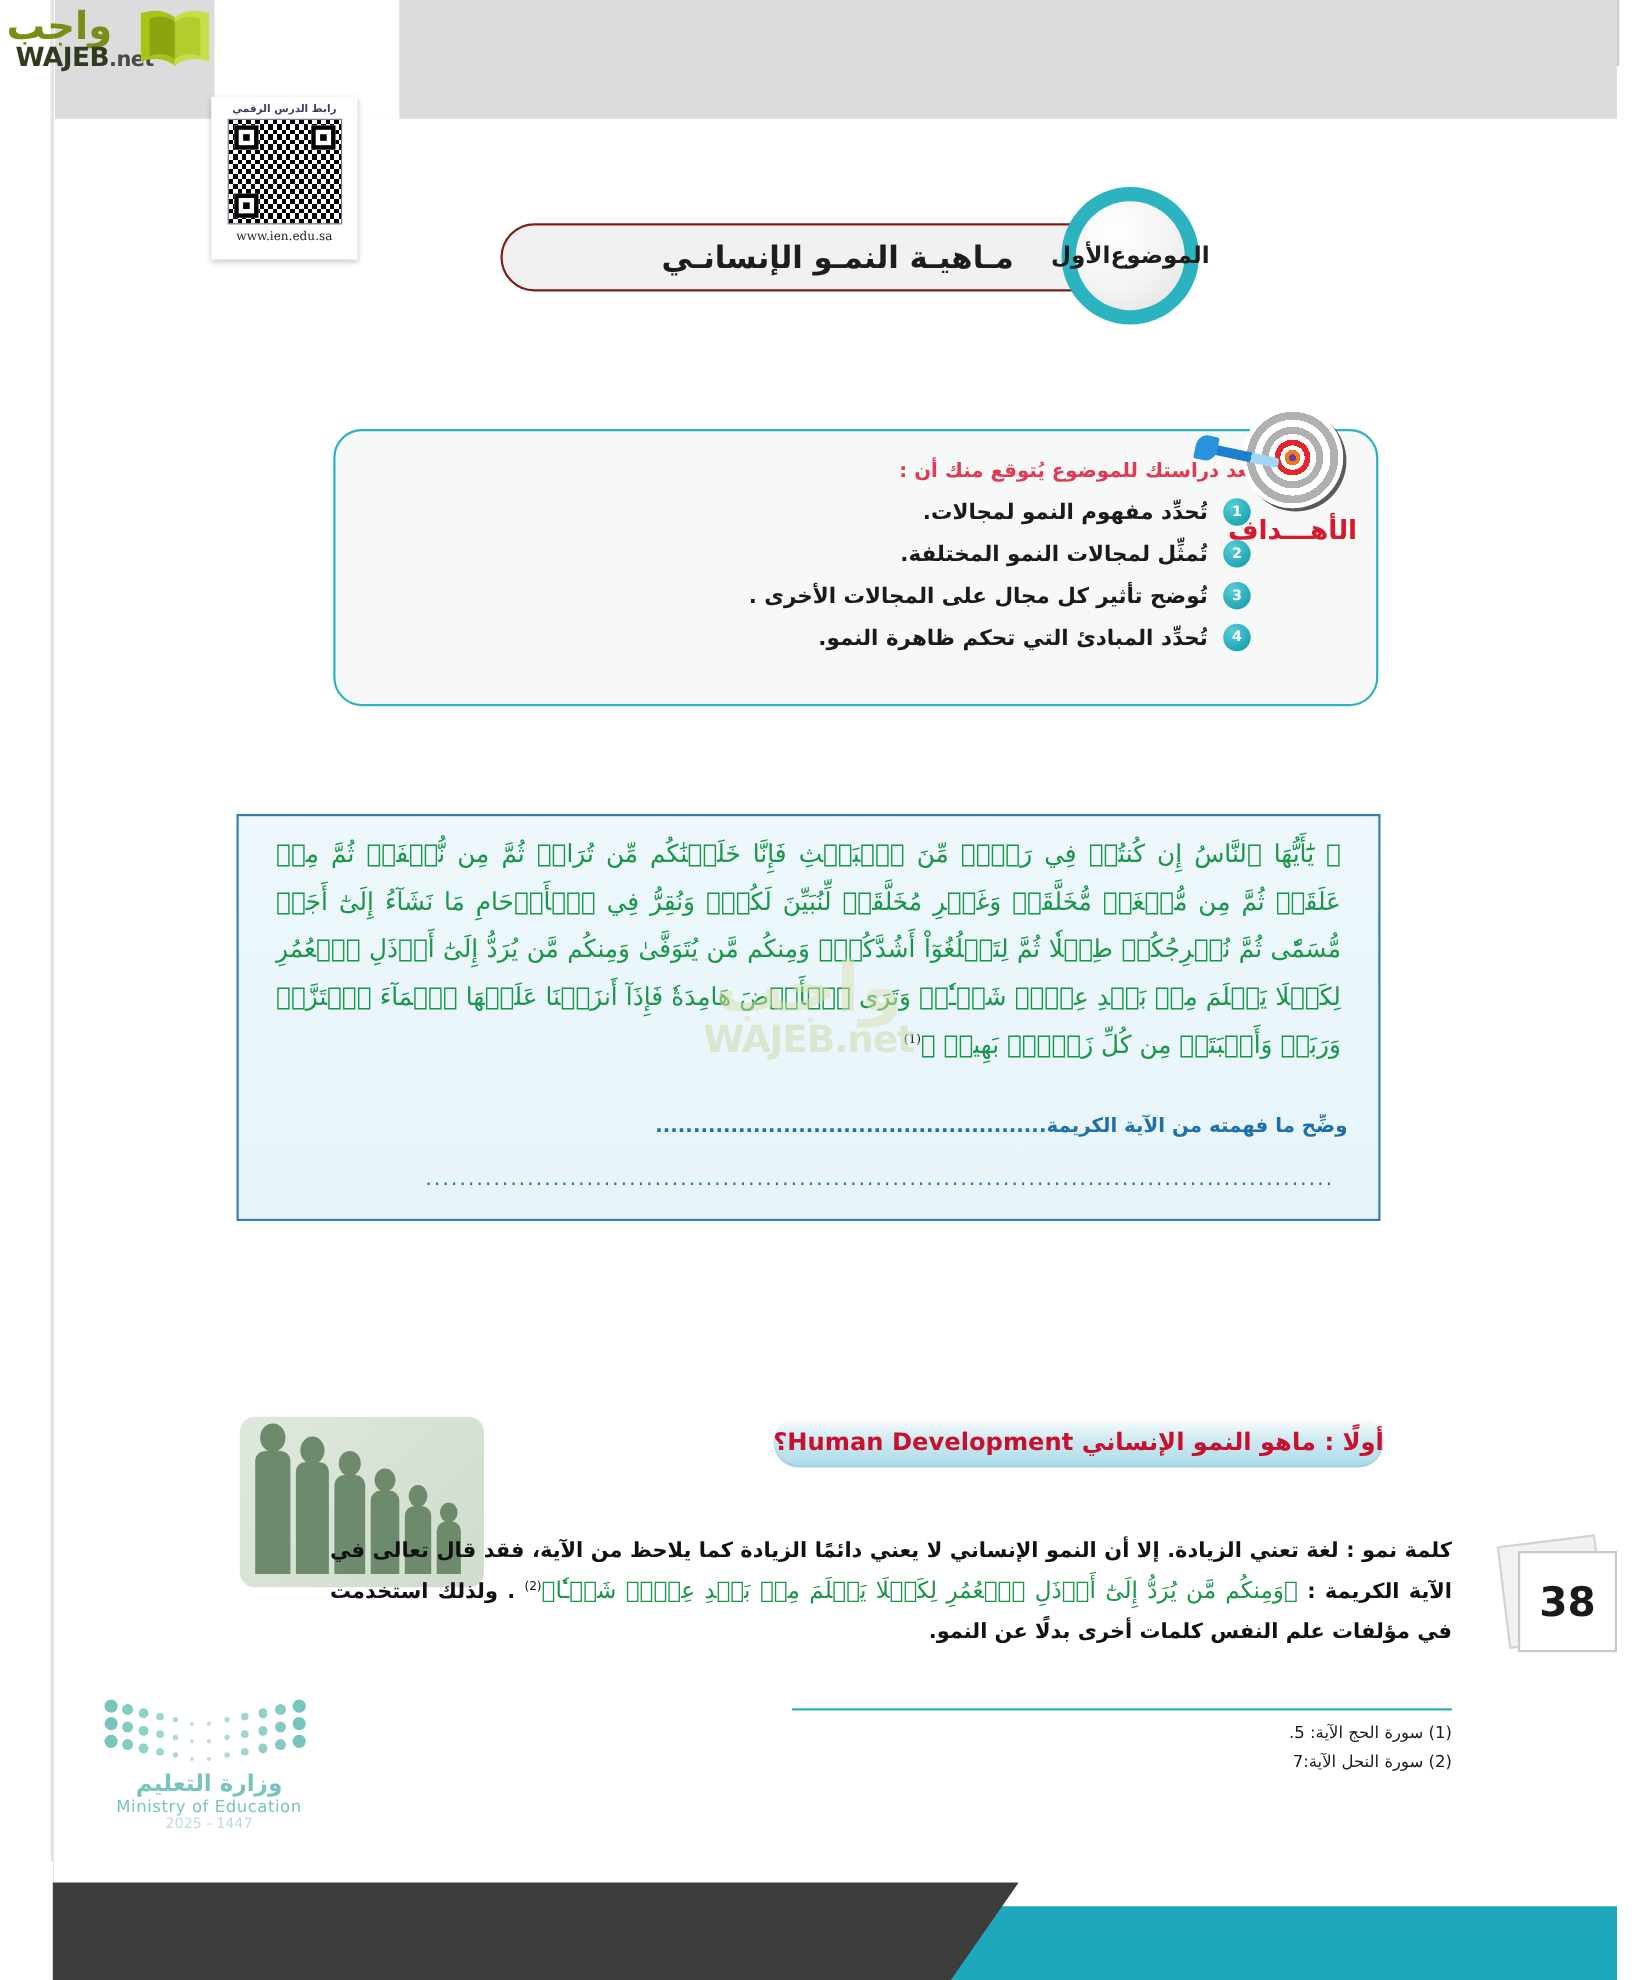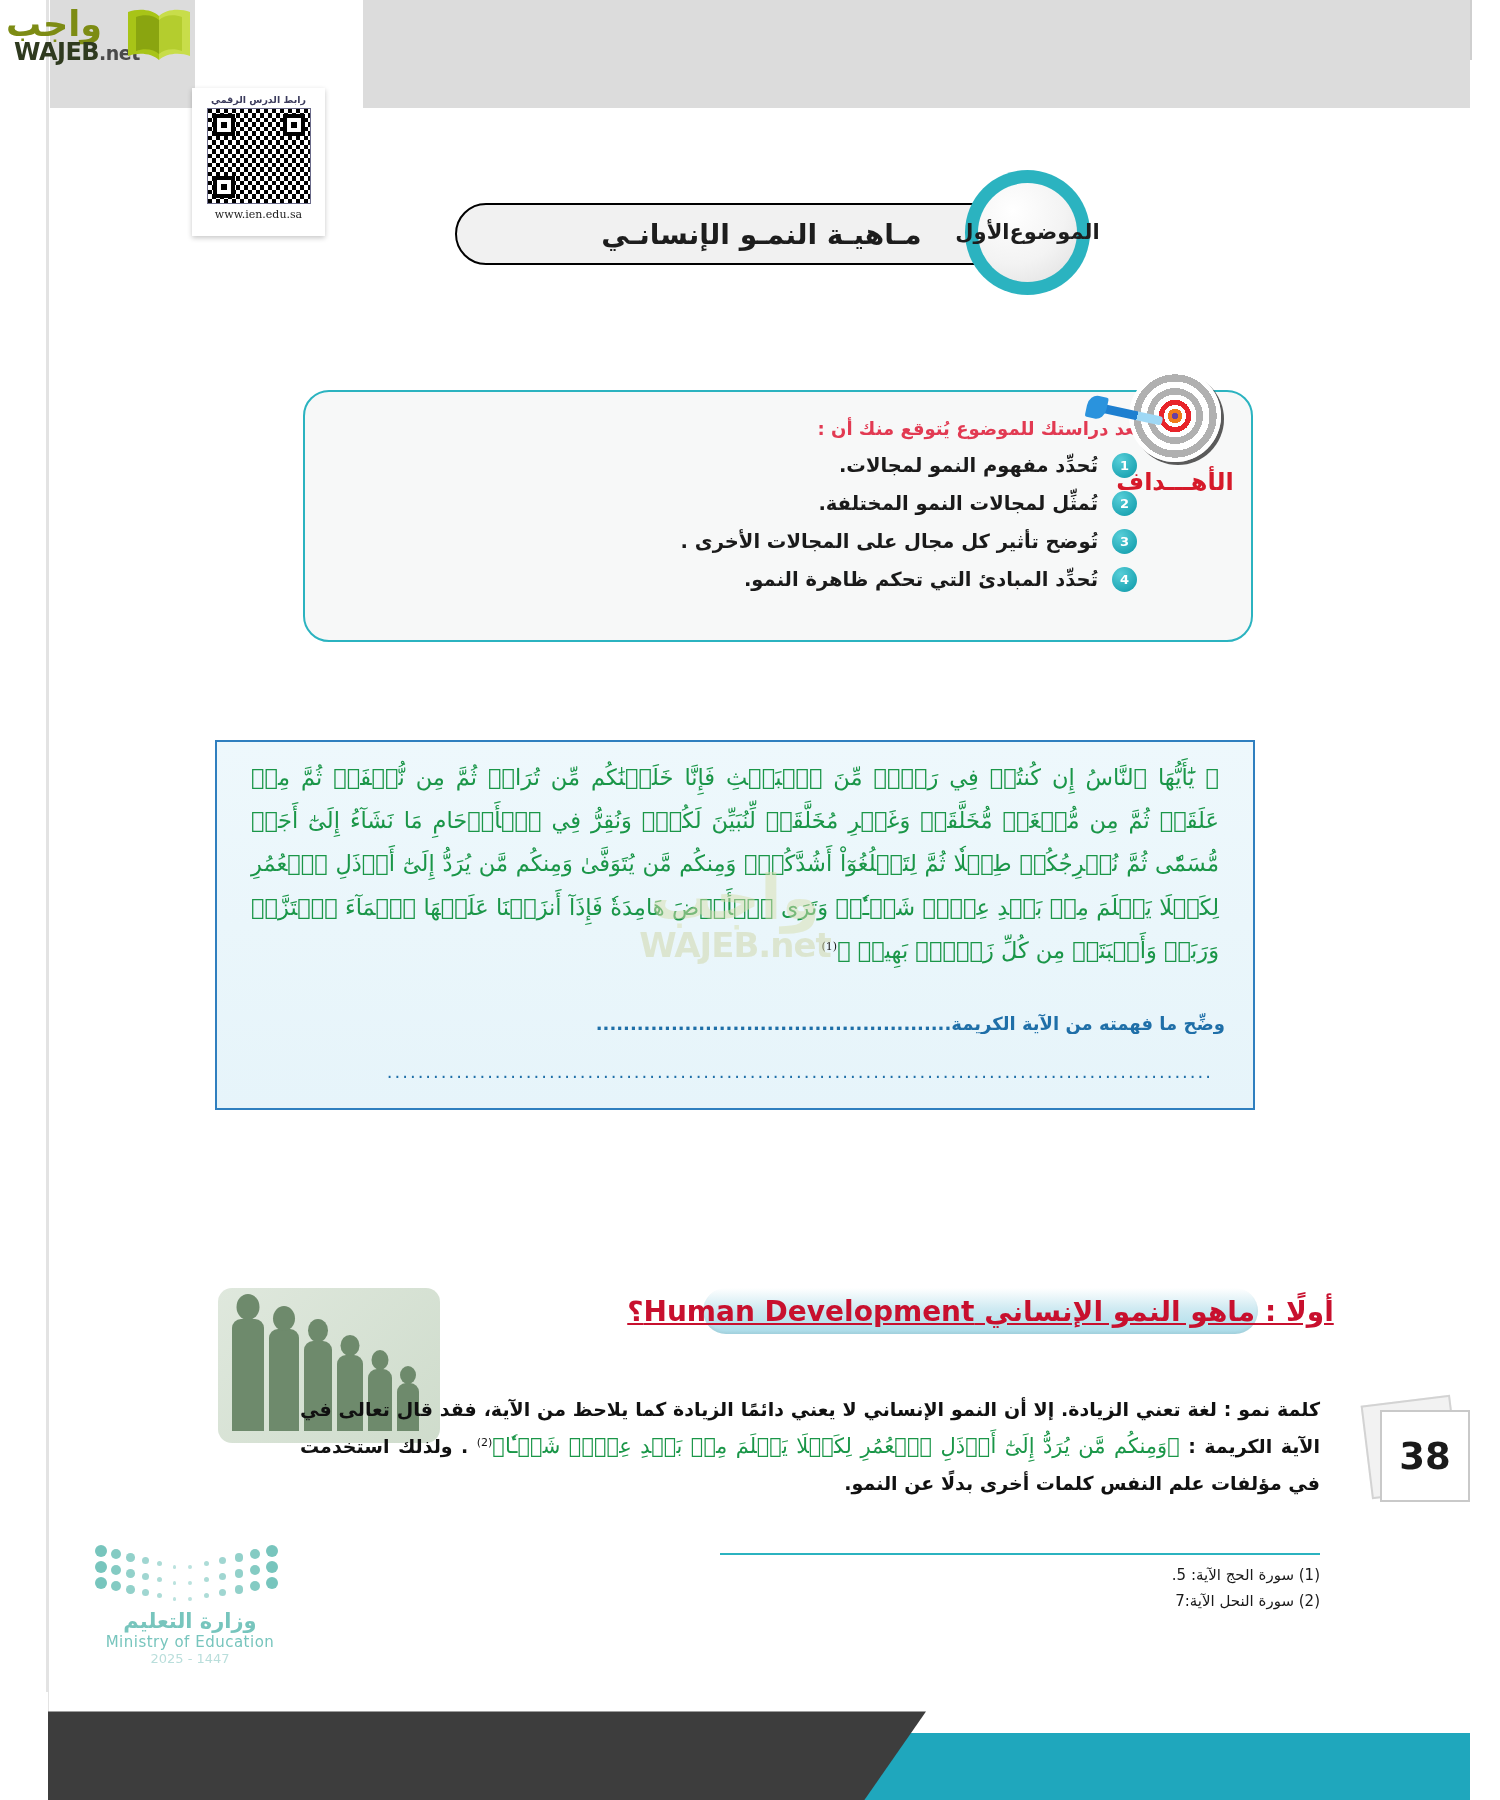--- a/index.html
+++ b/index.html
@@ -135,21 +135,21 @@
     color: #1c1c1c;
     margin-top: 4px;
   }
 
   
   .topic-bar {
     position: absolute;
     left: 455px; top: 203px;
     width: 613px; height: 62px;
     background: #f1f1f1;
-    border: 2px solid #000000;
+    border: 2px solid #7f1d1d;
     border-radius: 31px;
     display: flex;
     align-items: center;
     justify-content: center;
     z-index: 10;
   }
   .topic-bar-title {
     font-size: 28px;
     font-weight: bold;
     color: #1d1d1d;
@@ -460,26 +460,25 @@
     width: 555px; height: 46px;
     background: linear-gradient(180deg, #ffffff 0%, #cfeaf2 45%, #aadce9 100%);
     border-radius: 23px;
     display: flex;
     align-items: center;
     justify-content: center;
     direction: rtl;
     box-shadow: inset 0 -2px 3px rgba(0,0,0,.06);
   }
   .section-heading-text {
-    font-size: 28px;
+    font-size: 22px;
     font-weight: bold;
     color: #c8102e;
     direction: rtl;
     white-space: nowrap;
-    text-decoration: underline;
   }
 
   
   .people-card {
     position: absolute;
     left: 218px; top: 1288px;
     width: 222px; height: 155px;
     background: linear-gradient(135deg, #dfe8dd 0%, #cfdccc 100%);
     border-radius: 14px;
     overflow: hidden;

